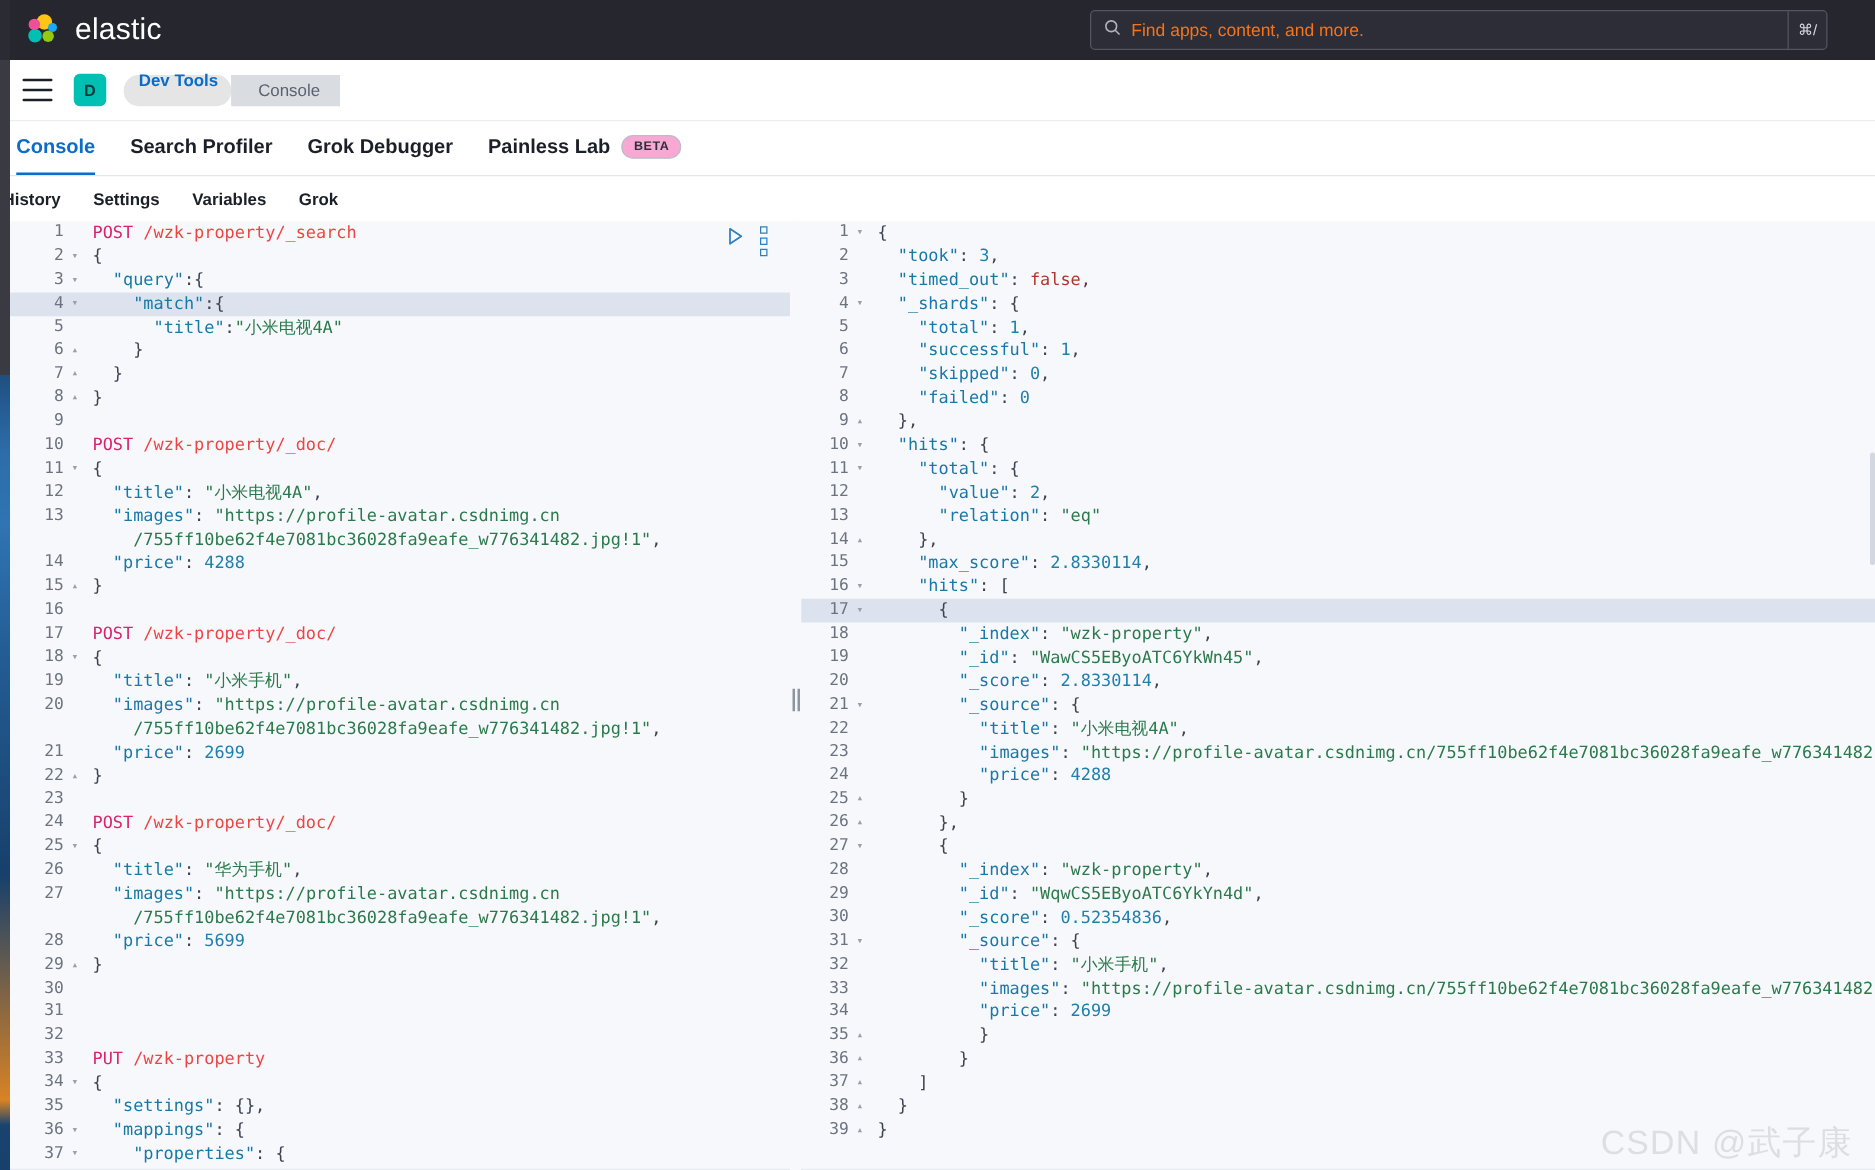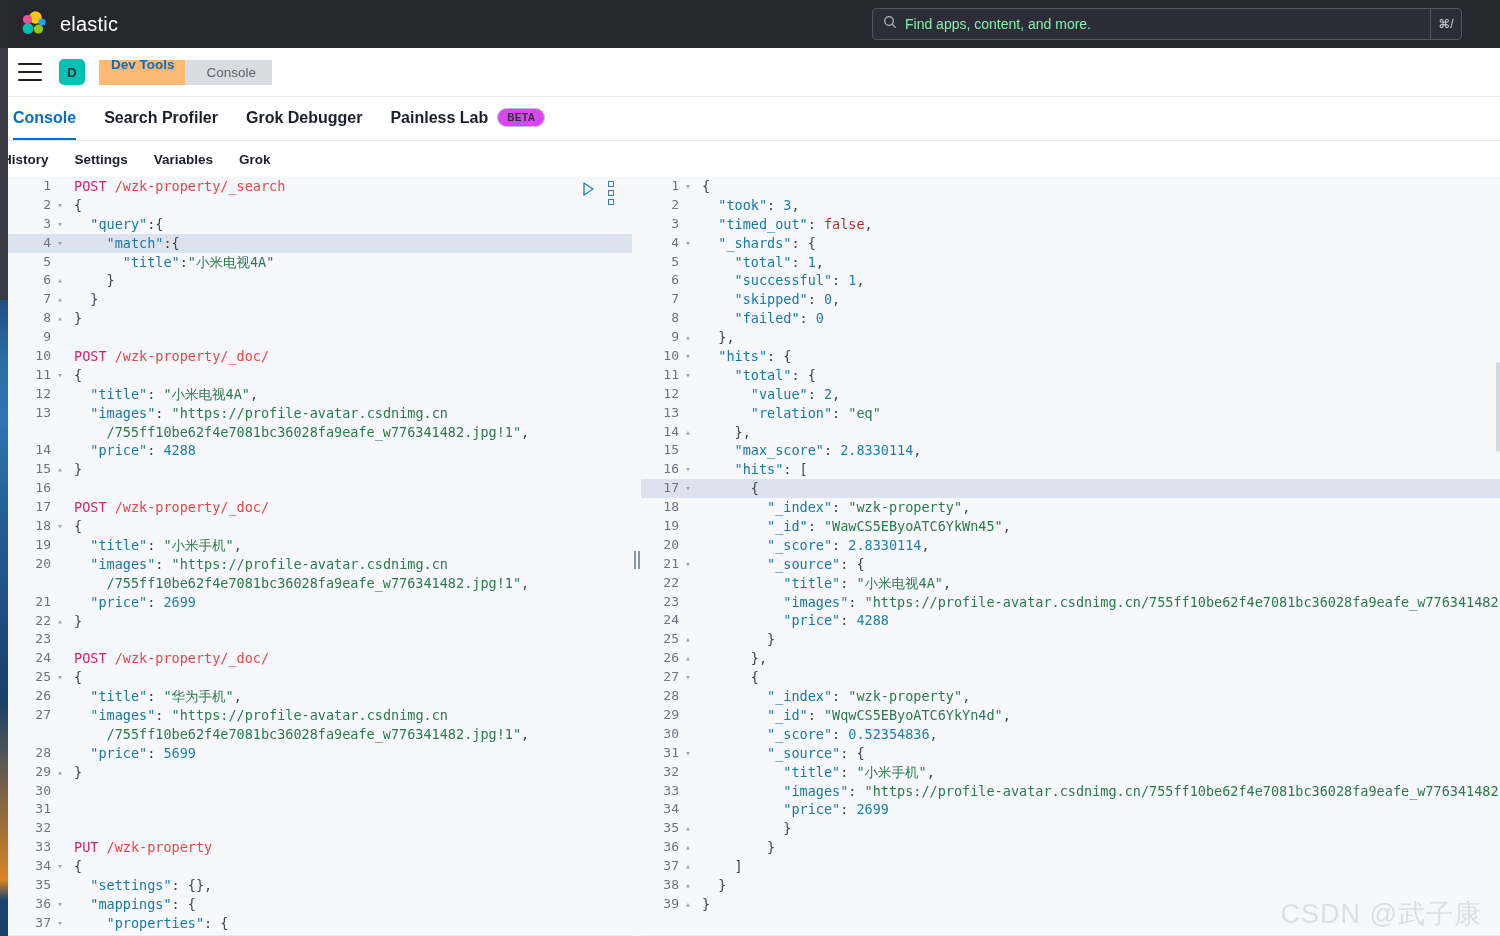--- a/index.html
+++ b/index.html
@@ -29,34 +29,34 @@
   .topbar {
     position: absolute; left: 0; top: 0;
     width: 1500px; height: 48px;
     background: #25262e;
     display: flex; align-items: center;
     z-index: 20;
   }
   .brand { display: flex; align-items: center; margin-left: 20px; }
   .elastic-logo { width: 30px; height: 30px; position: relative; }
   .brand-name {
-    color: #ffffff; font-size: 20px; margin-left: 10px;
+    color: #ffffff; font-size: 24px; margin-left: 10px;
     font-weight: 400; letter-spacing: .2px;
   }
   .global-search {
     position: absolute; left: 872px; top: 8px;
     width: 590px; height: 32px;
     background: #2c2d36;
     border: 1px solid #53555f;
     border-radius: 4px;
     display: flex; align-items: center;
   }
   .gs-icon { margin-left: 10px; flex: 0 0 auto; opacity: .85; }
   .gs-placeholder {
-    color: #86efac; font-size: 14px; margin-left: 8px; flex: 1 1 auto;
+    color: #f97316; font-size: 14px; margin-left: 8px; flex: 1 1 auto;
     white-space: nowrap; overflow: hidden;
   }
   .gs-kbd {
     flex: 0 0 auto; width: 31px; height: 30px;
     border-left: 1px solid #53555f;
     display: flex; align-items: center; justify-content: center;
     color: #d6d8e0; font-size: 12px;
   }
 
   
@@ -79,22 +79,23 @@
     background: #00bfb3; color: #053a38;
     display: flex; align-items: center; justify-content: center;
     font-size: 13px; font-weight: 700;
   }
   .crumbs { margin-left: 14px; display: flex; align-items: center; height: 25px; }
   .crumb {
     height: 25px; display: flex; align-items: center;
     font-size: 13.5px; font-weight: 700; position: relative;
   }
   .crumb-1 {
-    background: #fdba74; color: #0a6cc4;
+    background: #e5e5e5; color: #0a6cc4;
     padding: 0 10px 16px 12px;
+    border-radius: 12px;
   }
   .crumb-1::after {
     content: ""; position: absolute; right: -12px; top: 0;
     border-top: 12.5px solid transparent;
     border-bottom: 12.5px solid transparent;
     border-left: 12px solid #c9e5fb;
   }
   .crumb-2 {
     background: #d9dce1; color: #5a6270; font-weight: 400;
     padding: 0 16px 0 22px; margin-left: 0;
@@ -119,21 +120,21 @@
   .tab.active { color: #0b6dc7; }
   .tab.active::after {
     content: ""; position: absolute; left: 0; right: 0; bottom: 0;
     height: 2.5px; background: #0b6dc7;
   }
   .beta-badge {
     margin-left: 9px; height: 19px; padding: 0 9px;
     border: 1px solid #b8bdc7; border-radius: 10px;
     font-size: 10px; font-weight: 700; letter-spacing: .4px;
     color: #2b3038; display: flex; align-items: center;
-    background: #d946ef;
+    background: #f9a8d4;
   }
 
   
   .submenu {
     position: absolute; left: 0; top: 141px;
     width: 1500px; height: 36px;
     background: #ffffff;
     display: flex; align-items: center;
     z-index: 16;
   }

